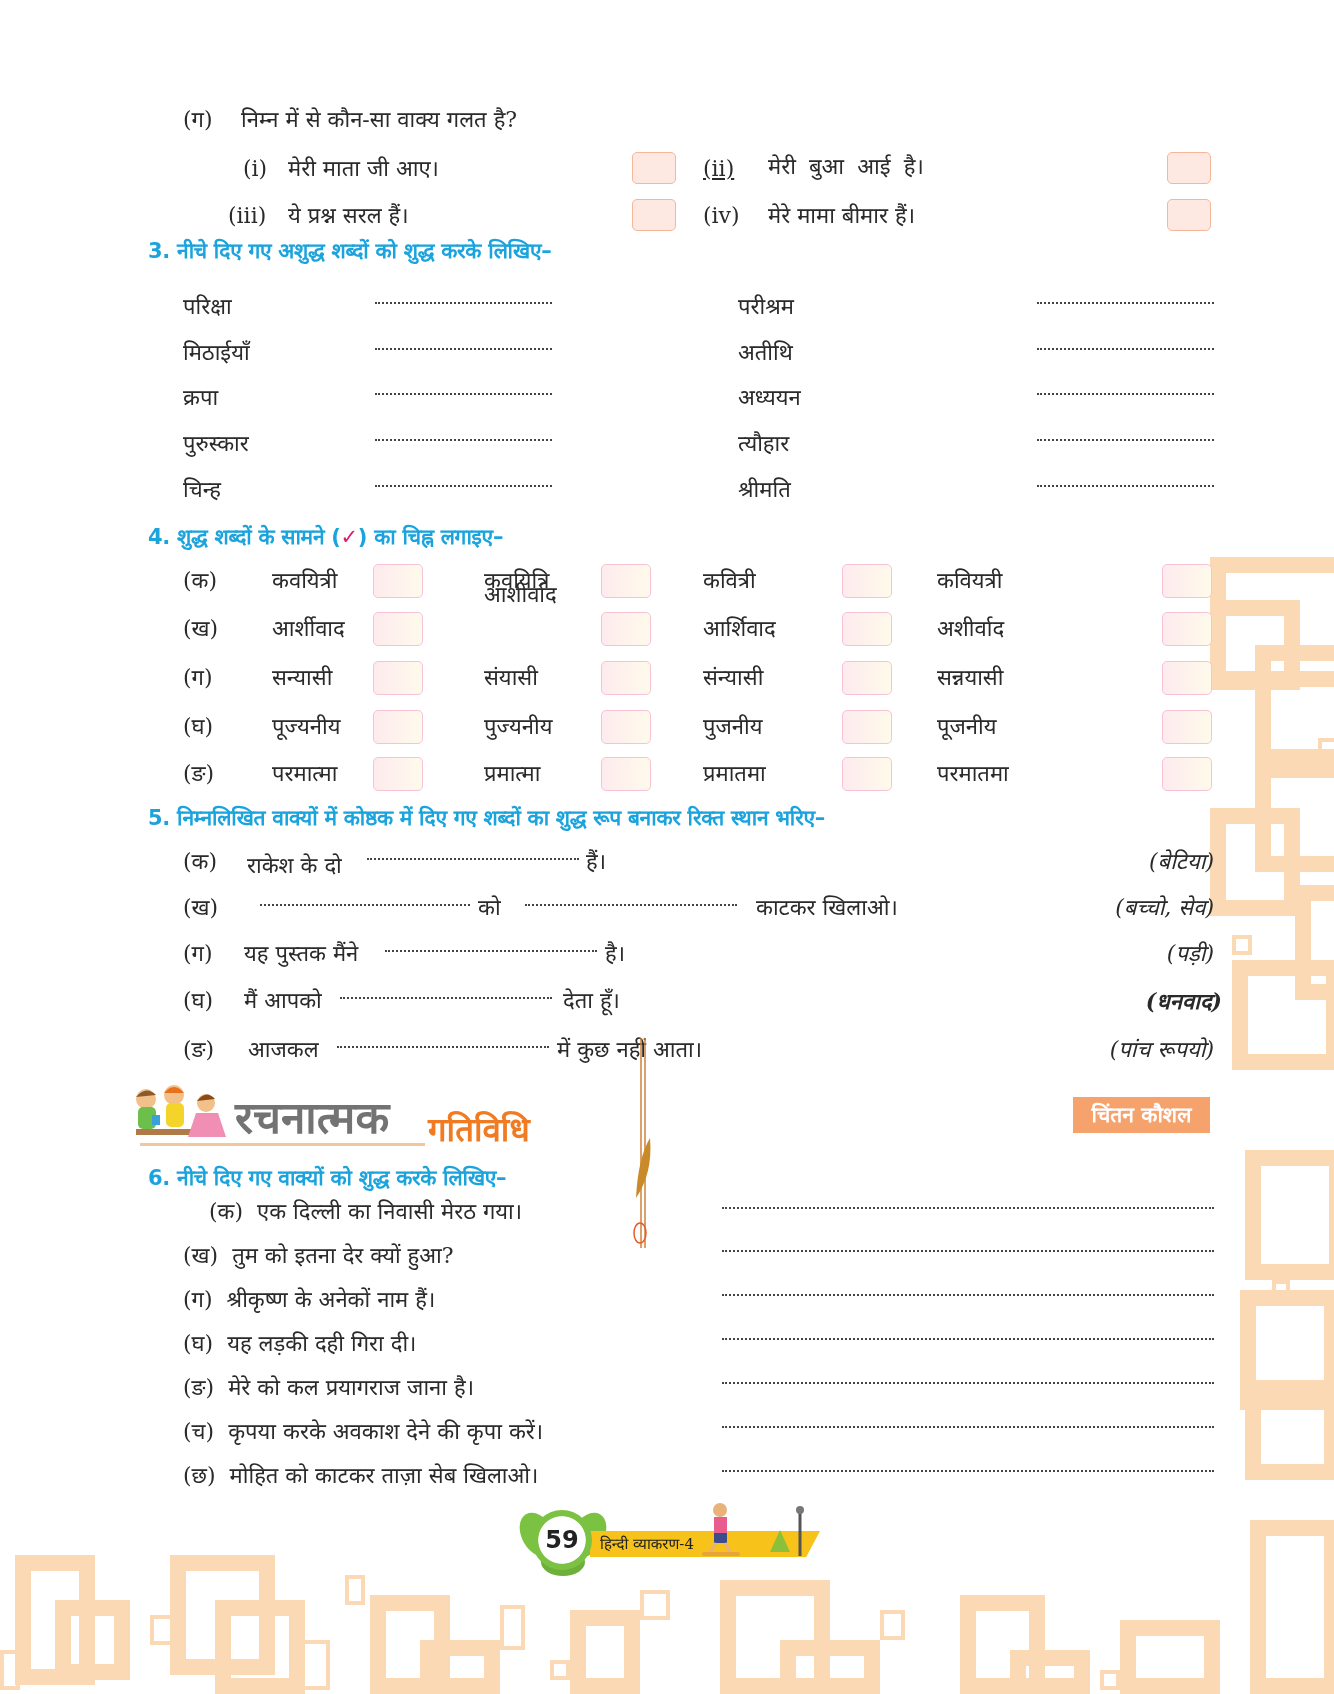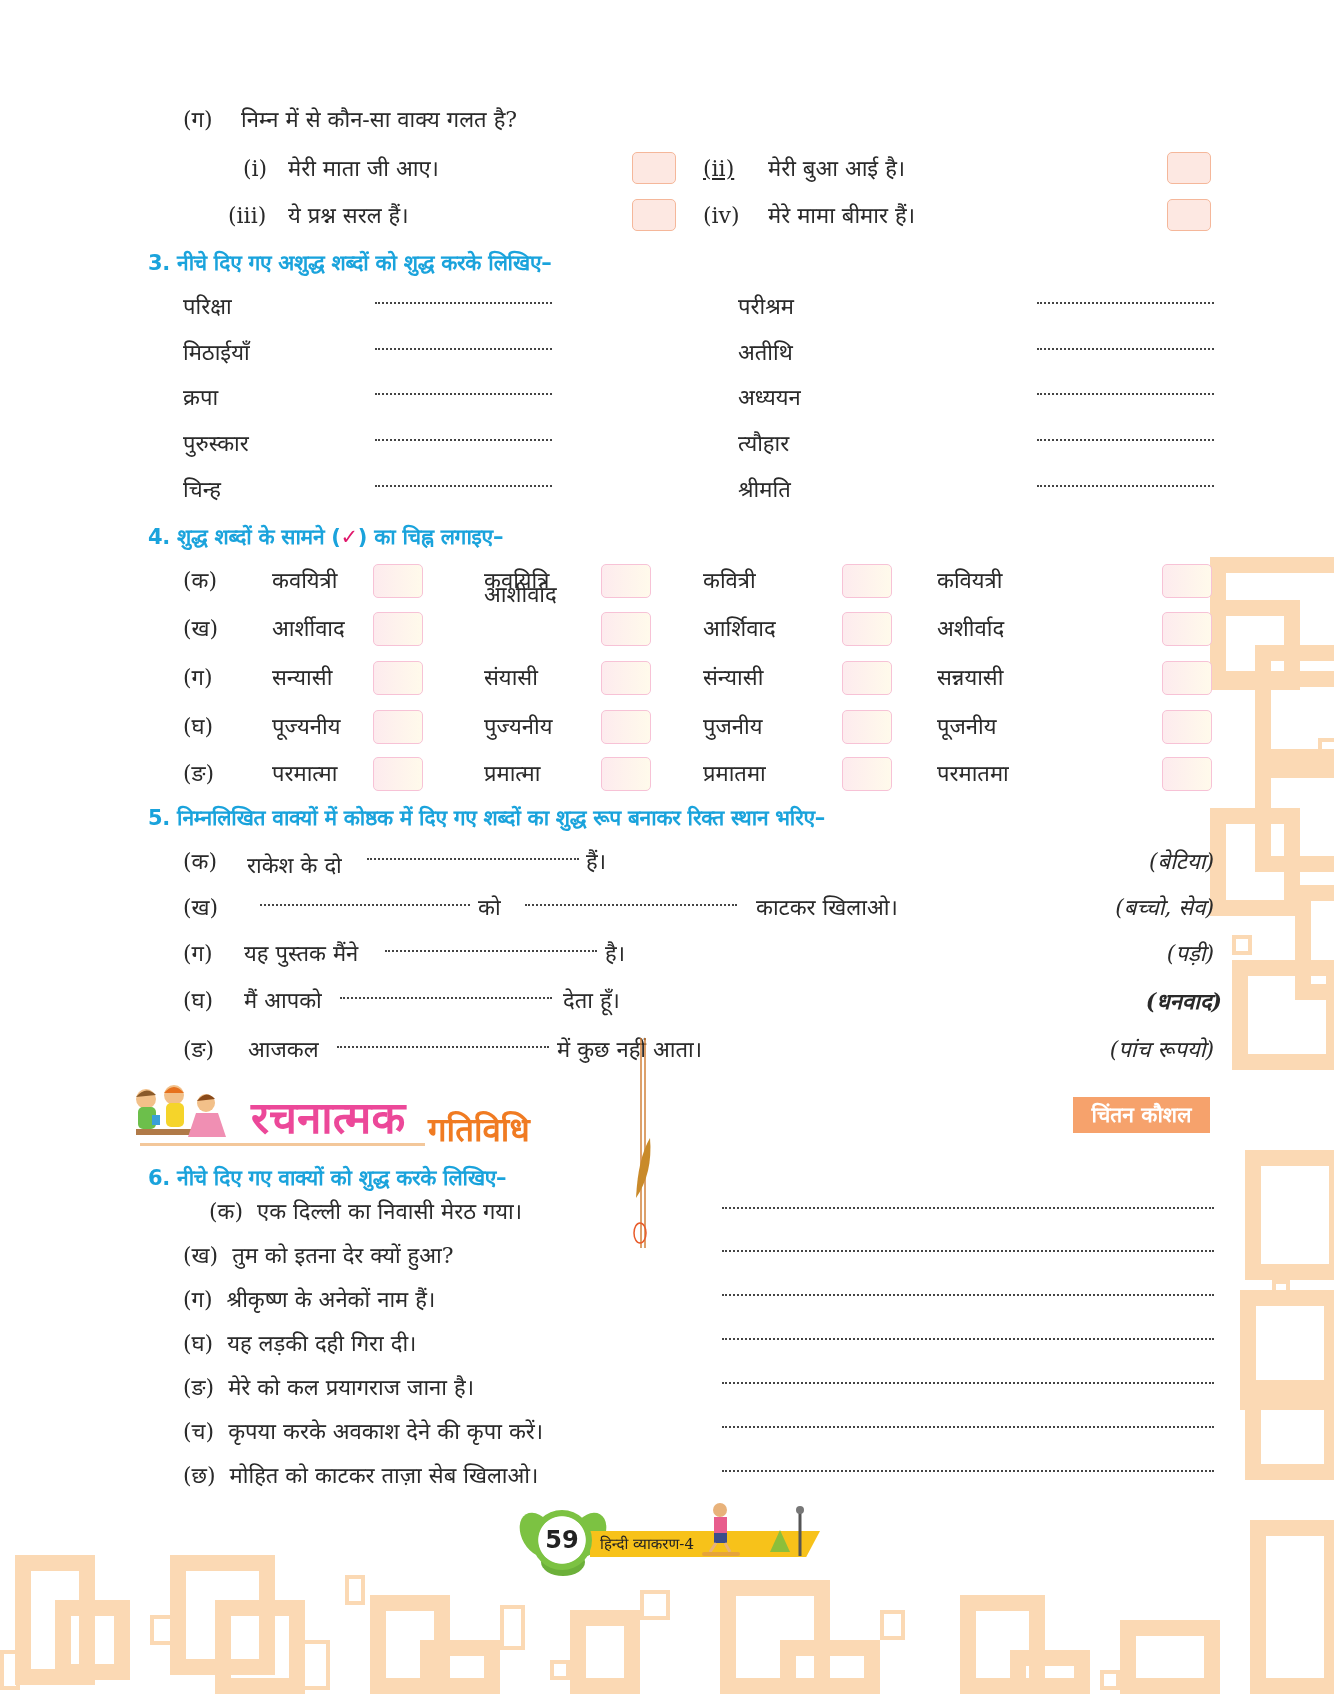--- a/index.html
+++ b/index.html
@@ -90,32 +90,32 @@
 <div class="deco-thin" style="left:1100px;top:1670px;width:20px;height:20px;"></div>
 
 <div class="abs txt" style="left:183px;top:106px;">(ग)</div>
 <div class="abs txt" style="left:241px;top:106px;">निम्न में से कौन-सा वाक्य गलत है?</div>
 
 <div class="abs txt" style="left:243px;top:155px;">(i)</div>
 <div class="abs txt" style="left:288px;top:155px;">मेरी माता जी आए।</div>
 <div class="box-peach" style="left:632px;top:152px;"></div>
 
 <div class="abs txt" style="left:703px;top:155px;text-decoration:underline;">(ii)</div>
-<div class="abs txt" style="left:768px;top:155px;">मेरी बुआ आई है।</div>
+<div class="abs txt" style="left:768px;top:155px;font-family:Liberation Mono, monospace;">मेरी बुआ आई है।</div>
 <div class="box-peach" style="left:1167px;top:152px;"></div>
 
 <div class="abs txt" style="left:228px;top:202px;">(iii)</div>
 <div class="abs txt" style="left:288px;top:202px;">ये प्रश्न सरल हैं।</div>
 <div class="box-peach" style="left:632px;top:199px;"></div>
 
 <div class="abs txt" style="left:703px;top:202px;">(iv)</div>
 <div class="abs txt" style="left:768px;top:202px;">मेरे मामा बीमार हैं।</div>
 <div class="box-peach" style="left:1167px;top:199px;"></div>
 
-<div class="heading" style="left:148px;top:248px;">3.  नीचे दिए गए अशुद्ध शब्दों को शुद्ध करके लिखिए–</div>
+<div class="heading" style="left:148px;top:236px;">3.  नीचे दिए गए अशुद्ध शब्दों को शुद्ध करके लिखिए–</div>
 
 <div class="abs txt" style="left:183px;top:293px;">परिक्षा</div>
 <div class="dots" style="left:375px;top:302px;width:177px;"></div>
 <div class="abs txt" style="left:738px;top:293px;">परीश्रम</div>
 <div class="dots" style="left:1037px;top:302px;width:177px;"></div>
 
 <div class="abs txt" style="left:183px;top:339px;">मिठाईयाँ</div>
 <div class="dots" style="left:375px;top:348px;width:177px;"></div>
 <div class="abs txt" style="left:738px;top:339px;">अतीथि</div>
 <div class="dots" style="left:1037px;top:348px;width:177px;"></div>
@@ -231,21 +231,21 @@
     <circle cx="48" cy="10" r="10" fill="#f2c089"></circle>
       <path d="M38 8 Q48 -4 58 8" fill="#e6711e"></path>
     <rect x="40" y="18" width="18" height="24" rx="5" fill="#f5d42a"></rect>
     <circle cx="80" cy="18" r="9" fill="#f2c089"></circle>
       <path d="M71 16 Q80 4 89 14" fill="#8a4a1a"></path>
     <path d="M70 28 L92 28 L100 52 L62 52 Z" fill="#f08fb3"></path>
     <rect x="26" y="30" width="8" height="10" fill="#3aa0d8"></rect>
   </svg>
 </div>
 <div class="abs" style="left:140px;top:1143px;width:285px;height:3px;background:#f3c79a;"></div>
-<div class="banner-title" style="left:251px;top:1086px;font-size:44px;color:#ec4899;">रचनात्मक</div>
+<div class="banner-title" style="left:235px;top:1086px;font-size:44px;color:#737373;">रचनात्मक</div>
 <div class="banner-title" style="left:428px;top:1106px;font-size:33px;color:#f07b22;">गतिविधि</div>
 
 <div class="abs" style="left:628px;top:1038px;width:30px;height:210px;">
   <svg width="30" height="210" viewBox="0 0 30 210">
     <line x1="13" y1="0" x2="13" y2="210" stroke="#d0803a" stroke-width="1.5"></line>
     <line x1="17" y1="0" x2="17" y2="210" stroke="#d0803a" stroke-width="1.5"></line>
     <path d="M8 160 Q25 135 22 100 Q10 120 8 160 Z" fill="#c98a2a"></path>
     <ellipse cx="12" cy="195" rx="6" ry="10" fill="none" stroke="#e85b2a" stroke-width="1.5"></ellipse>
   </svg>
 </div>

